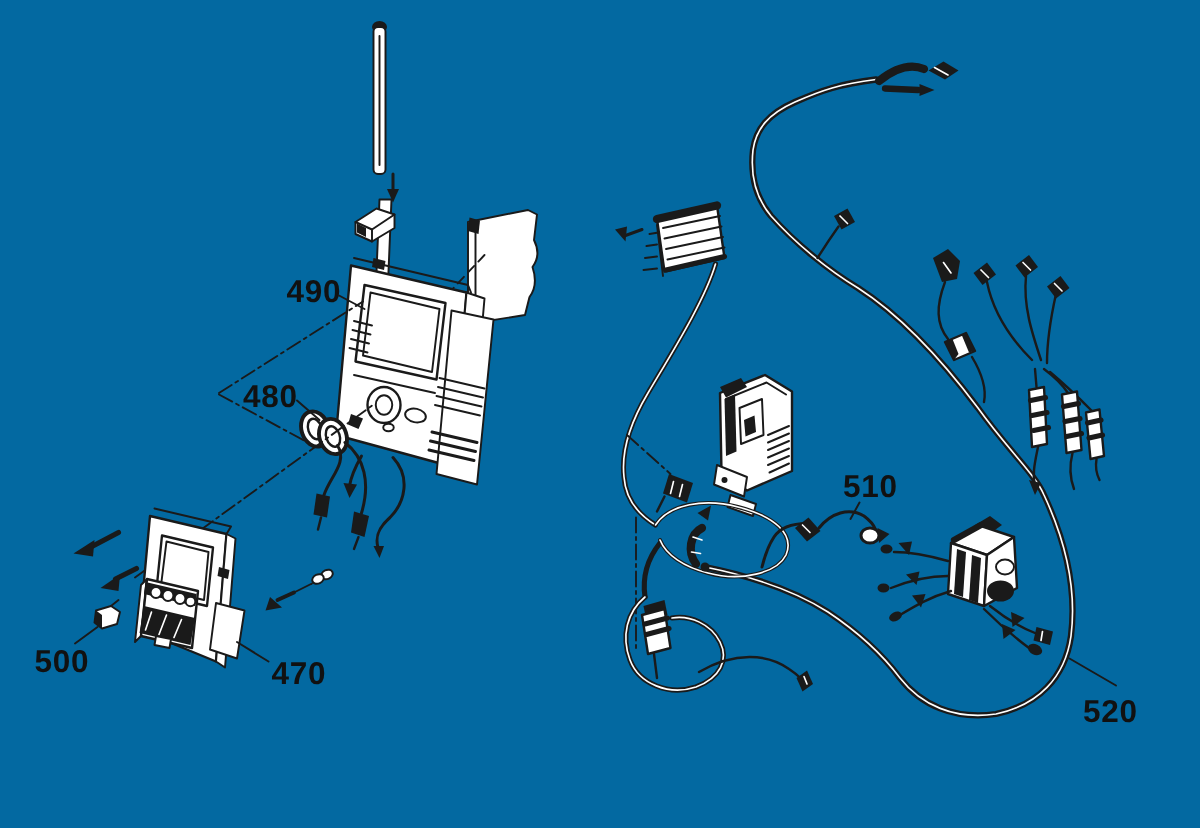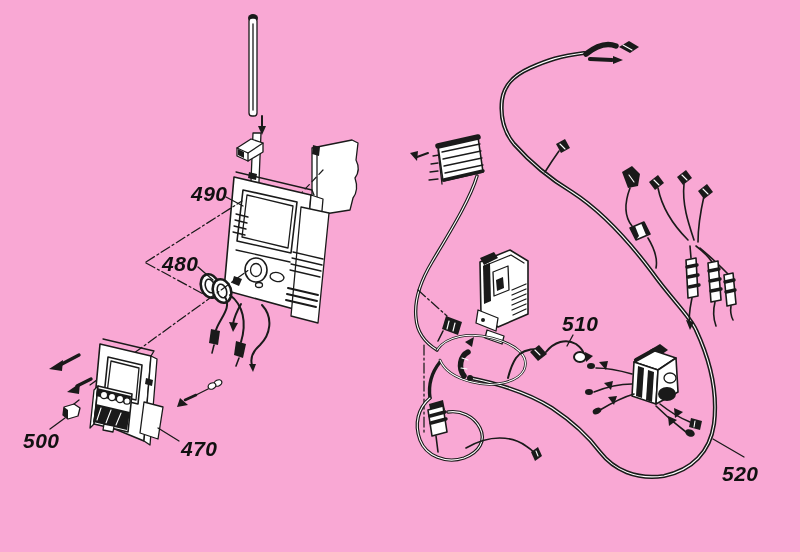--- a/index.html
+++ b/index.html
@@ -1,16 +1,16 @@
 <!DOCTYPE html>
 <html><head>
 <meta charset="utf-8">
 <style>
   html,body{margin:0;padding:0;background:#fff;}
-  .stage{width:800px;height:552px;position:relative;background:#f9a8d4;overflow:hidden;font-style:italic;}
+  .stage{width:800px;height:552px;position:relative;background:#0369a1;overflow:hidden;}
   svg{display:block;}
   svg *{vector-effect:none;}
   .ln{stroke:#1a1a1a;fill:none;stroke-linecap:round;stroke-linejoin:round;}
   .s1{stroke-width:1.3;}
   .s15{stroke-width:1.6;}
   .s2{stroke-width:2;}
   .s25{stroke-width:2.6;}
   .s3{stroke-width:3.4;}
   .s4{stroke-width:4.2;}
   .s5{stroke-width:5.5;}

